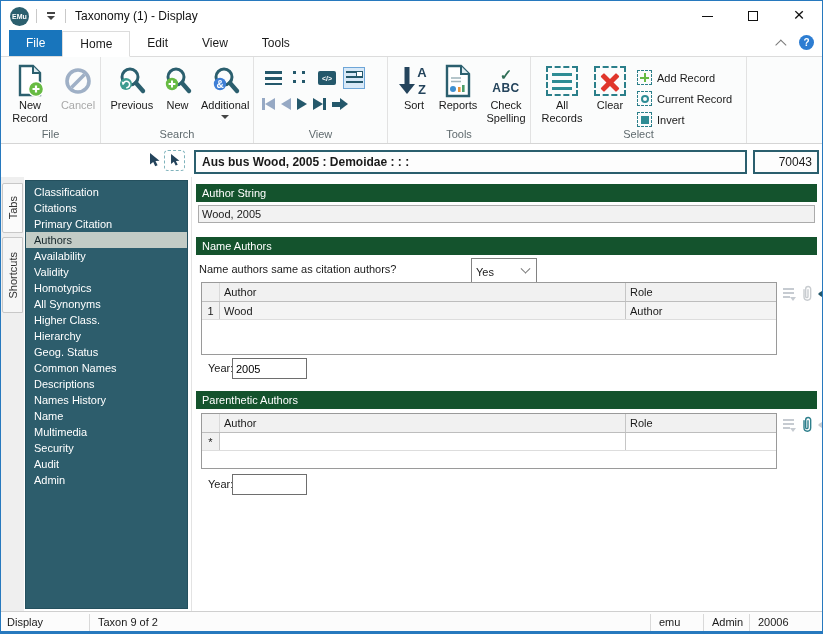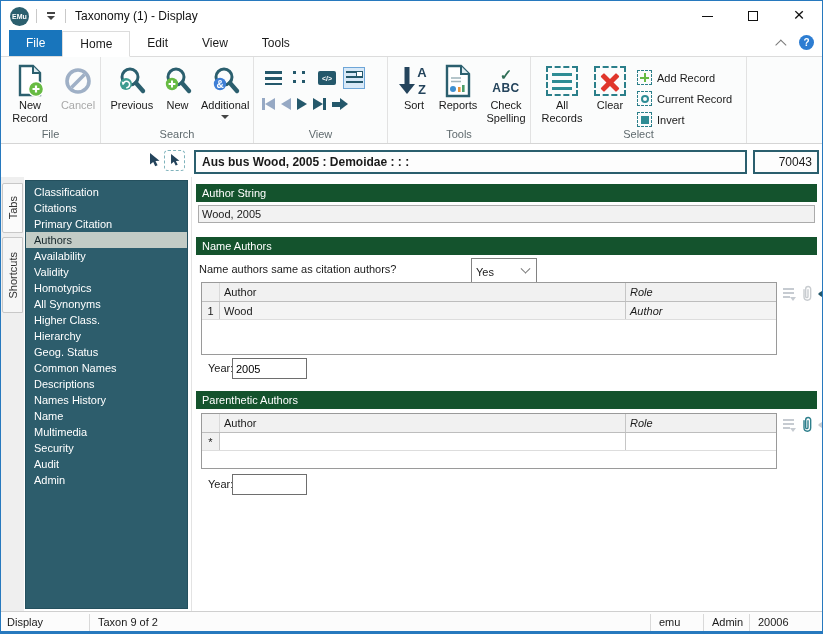--- a/index.html
+++ b/index.html
@@ -113,21 +113,21 @@
   .dd-chev { width:7px; height:7px; border-right:1.5px solid #777; border-bottom:1.5px solid #777; transform:rotate(45deg) translate(-2px,-2px); margin-right:7px; }
 
   .etable { position:absolute; left:7px; width:576px; border:1px solid #9a9a9a; background:#fff; }
   .trow { display:flex; }
   .trow.head { height:19px; background:#f1f1f1; border-bottom:1px solid #bdbdbd; }
   .trow.body { height:18px; border-bottom:1px solid #dddddd; }
   .tc { font-size:11px; line-height:18px; padding-left:4px; overflow:hidden; white-space:nowrap; }
   .tc.num { width:18px; background:#f1f1f1; border-right:1px solid #c6c6c6; text-align:center; padding-left:0; }
   .trow.head .tc.num { background:transparent; border-right:1px solid #d9d9d9; }
   .tc.author { width:406px; border-right:1px solid #c6c6c6; }
-  .tc.role { flex:1;font-style:italic; }
+  .tc.role { flex:1; }
   .trow.body .tc.ro { background:#f4f4f4; }
   .tfill { height:34px; }
   .tbl-icons { position:absolute; display:flex; gap:3px; align-items:center; }
   .ditto { width:13px; height:14px; position:relative; }
   .ditto i { position:absolute; left:0; width:11px; height:2px; background:#c6cbd1; }
   .ditto i:nth-child(1){top:1px;} .ditto i:nth-child(2){top:5px;} .ditto i:nth-child(3){top:9px; width:7px;}
   .ditto em { position:absolute; right:0; bottom:0; width:0; height:0; border-left:3.5px solid transparent; border-right:3.5px solid transparent; border-top:4px solid #c6cbd1; }
   .year-label { position:absolute; left:14px; font-size:11px; }
   .year-field { position:absolute; left:38px; width:75px; height:21px; border:1px solid #6e6e6e; background:#fff; font-size:11px; padding-left:3px; font-family:"Liberation Sans",sans-serif; }
 

